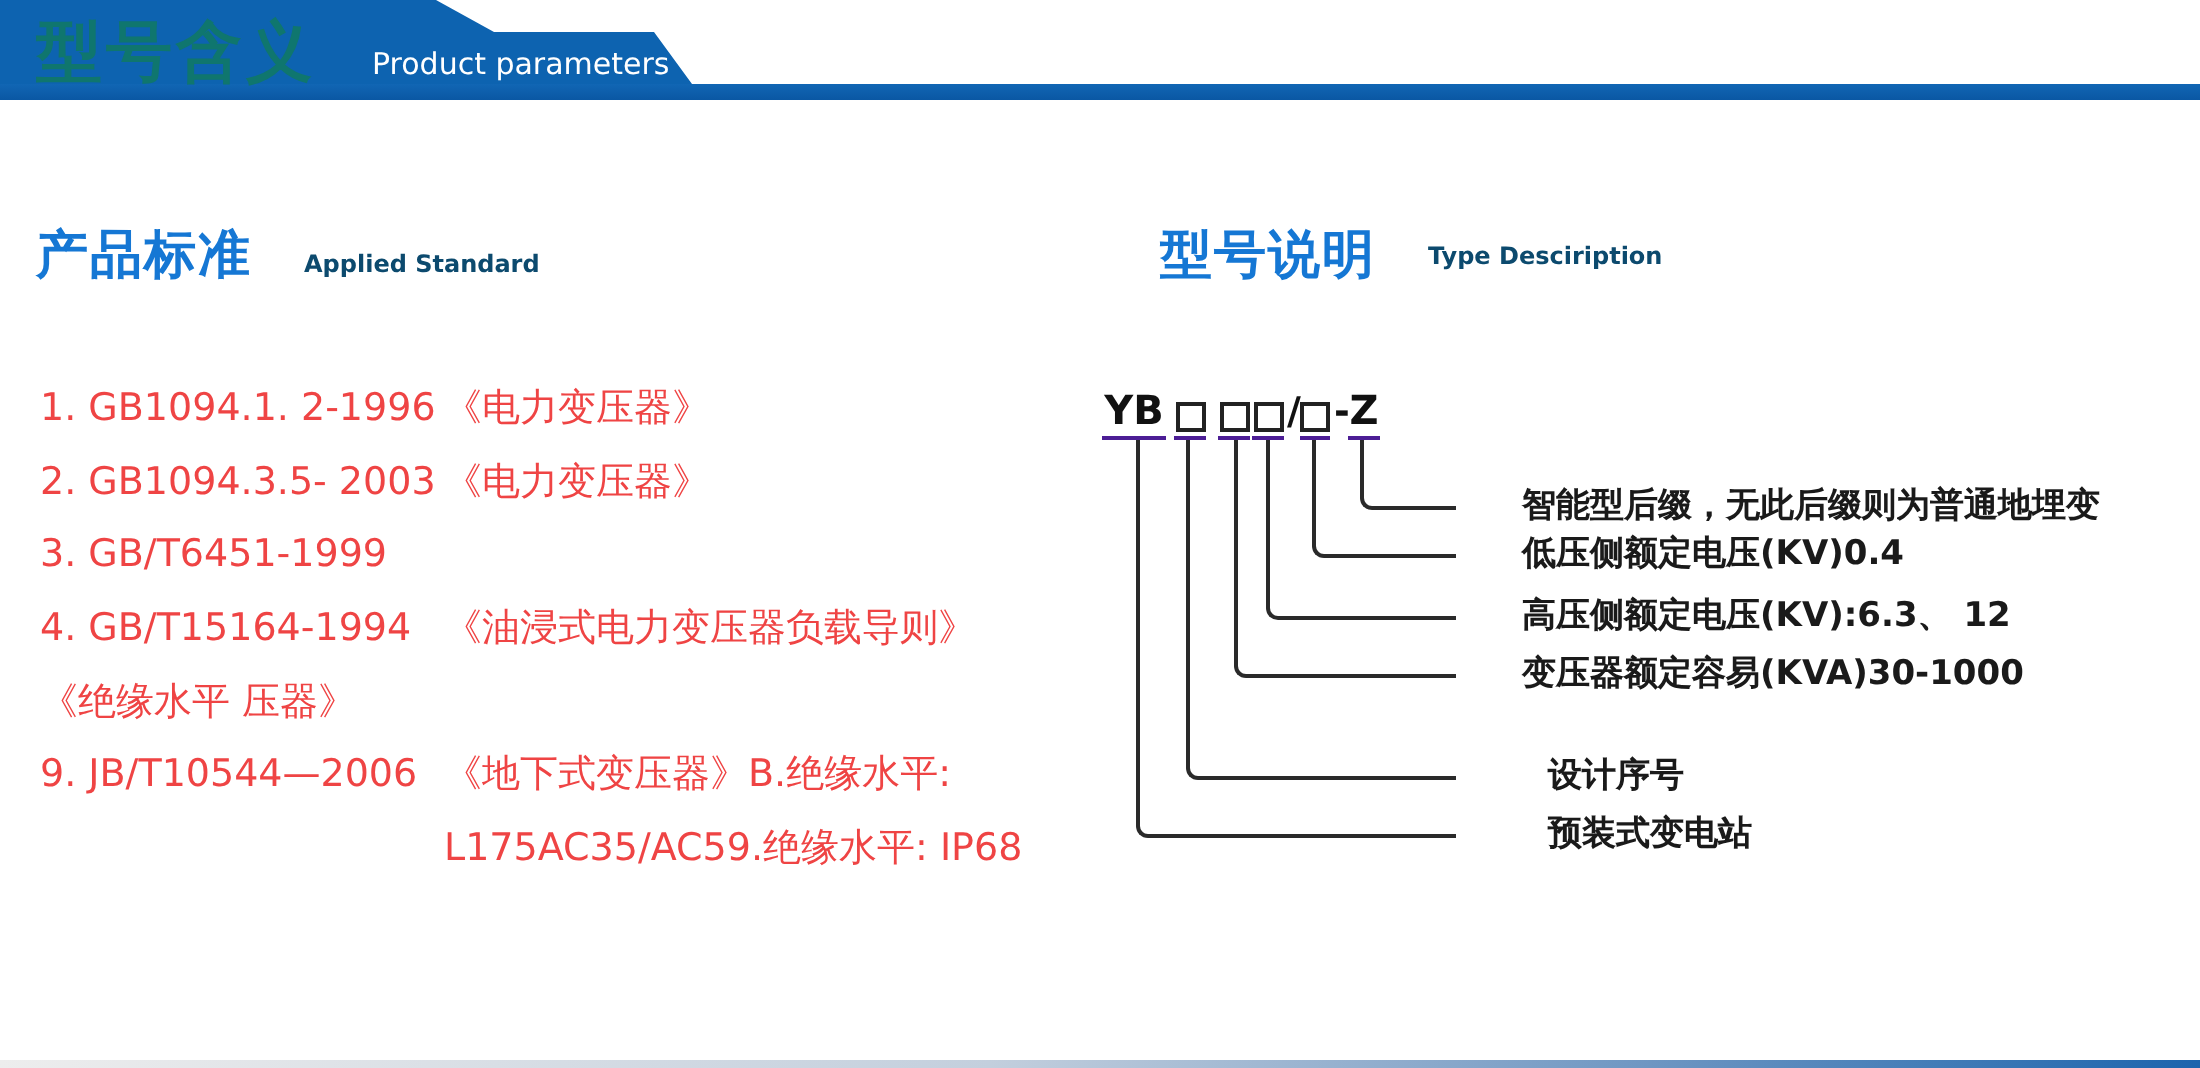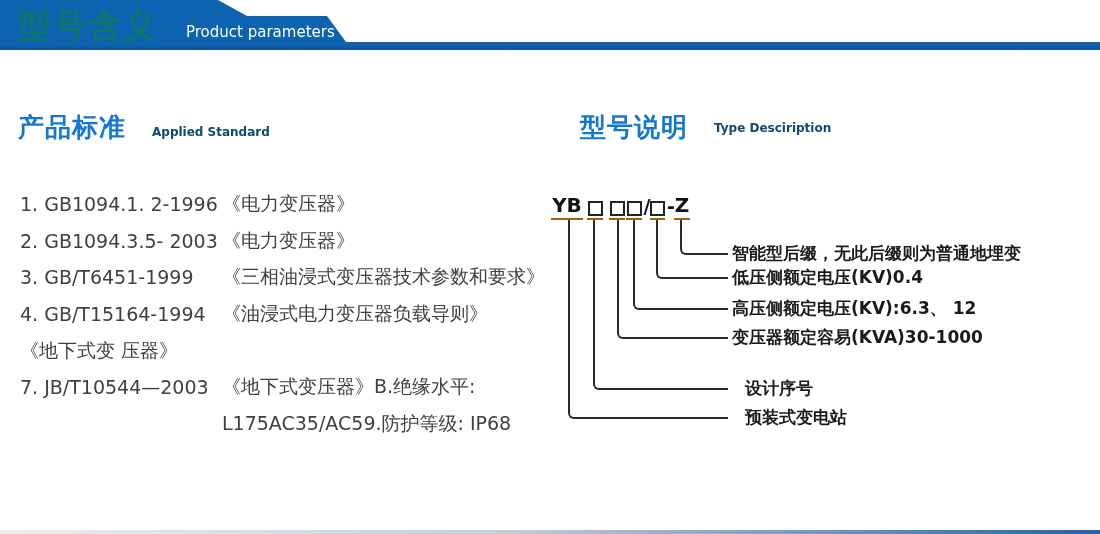--- a/index.html
+++ b/index.html
@@ -31,26 +31,26 @@
   .sec-title{position:absolute;top:110px;display:flex;align-items:baseline;}
   .sec-title.left{left:18px;}
   .sec-title.right{left:580px;align-items:center;}
   .sec-title .zh{font-size:26px;font-weight:bold;color:#1577d4;letter-spacing:1px;}
   .sec-title .en{font-size:12px;color:#0c4a6e;margin-left:26px;font-weight:600;}
   
   .std-list{position:absolute;left:20px;top:186px;width:530px;}
   .std-row{
     display:grid;grid-template-columns:202px auto;
     height:36.6px;align-items:center;
-    font-size:19px;color:#404040;white-space:nowrap;
+    font-size:19px;color:#ef4444;white-space:nowrap;
   }
   
   .code-unit{
     position:absolute;top:193px;height:25px;
-    border-bottom:2px solid #a16207;
+    border-bottom:2px solid #4c1d95;
     text-align:center;font-weight:bold;font-size:20px;color:#111;
   }
   .code-text{line-height:24px;}
   .code-plain{
     position:absolute;top:195px;height:25px;
     font-weight:bold;font-size:19px;color:#111;text-align:center;line-height:22px;
   }
   .ph-box{
     width:11px;height:11px;border:2px solid #222;
     margin:8px auto 0 auto;background:#fff;
@@ -69,21 +69,21 @@
     border-bottom-left-radius:6px;
   }
   .c1{left:680px;top:220px;width:46px;height:33px;}
   .c2{left:656px;top:220px;width:70px;height:57px;}
   .c3{left:633px;top:220px;width:93px;height:88px;}
   .c4{left:617px;top:220px;width:109px;height:117px;}
   .c5{left:593px;top:220px;width:133px;height:168px;}
   .c6{left:568px;top:220px;width:158px;height:197px;}
   .diag-label{
     position:absolute;font-size:17px;font-weight:bold;color:#1a1a1a;
-    line-height:22px;white-space:nowrap;
+    line-height:22px;white-space:nowrap;margin-left:29px;
   }
   .l1{left:732px;top:242px;}
   .l2{left:732px;top:266px;}
   .l3{left:732px;top:297px;text-align:center;}
   .l4{left:732px;top:326px;text-align:right;}
   .l5{left:745px;top:377px;}
   .l6{left:745px;top:406px;text-align:center;}
   
   .bottom-bar{
     position:absolute;left:0;bottom:0;width:1100px;height:4px;
@@ -112,36 +112,35 @@
   <div class="std-row">
     <span>1. GB1094.1. 2-1996</span>
     <span>《电力变压器》</span>
   </div>
   <div class="std-row">
     <span>2. GB1094.3.5- 2003</span>
     <span>《电力变压器》</span>
   </div>
   <div class="std-row">
     <span>3. GB/T6451-1999</span>
-    <span>《三相油浸式变压器技术参数和要求》</span>
   </div>
   <div class="std-row">
     <span>4. GB/T15164-1994</span>
     <span>《油浸式电力变压器负载导则》</span>
   </div>
   <div class="std-row">
-    <span>《地下式变 压器》</span>
+    <span>《绝缘水平 压器》</span>
   </div>
   <div class="std-row">
-    <span>7. JB/T10544—2003</span>
+    <span>9. JB/T10544—2006</span>
     <span>《地下式变压器》B.绝缘水平:</span>
   </div>
   <div class="std-row">
     <span></span>
-    <span>L175AC35/AC59.防护等级: IP68</span>
+    <span>L175AC35/AC59.绝缘水平: IP68</span>
   </div>
 </div>
 
 <div class="code-unit u-yb">
   <div class="code-text">YB</div>
 </div>
 <div class="code-unit u-b1">
     <div class="ph-box"></div>
   </div>
 <div class="code-unit u-b2">

